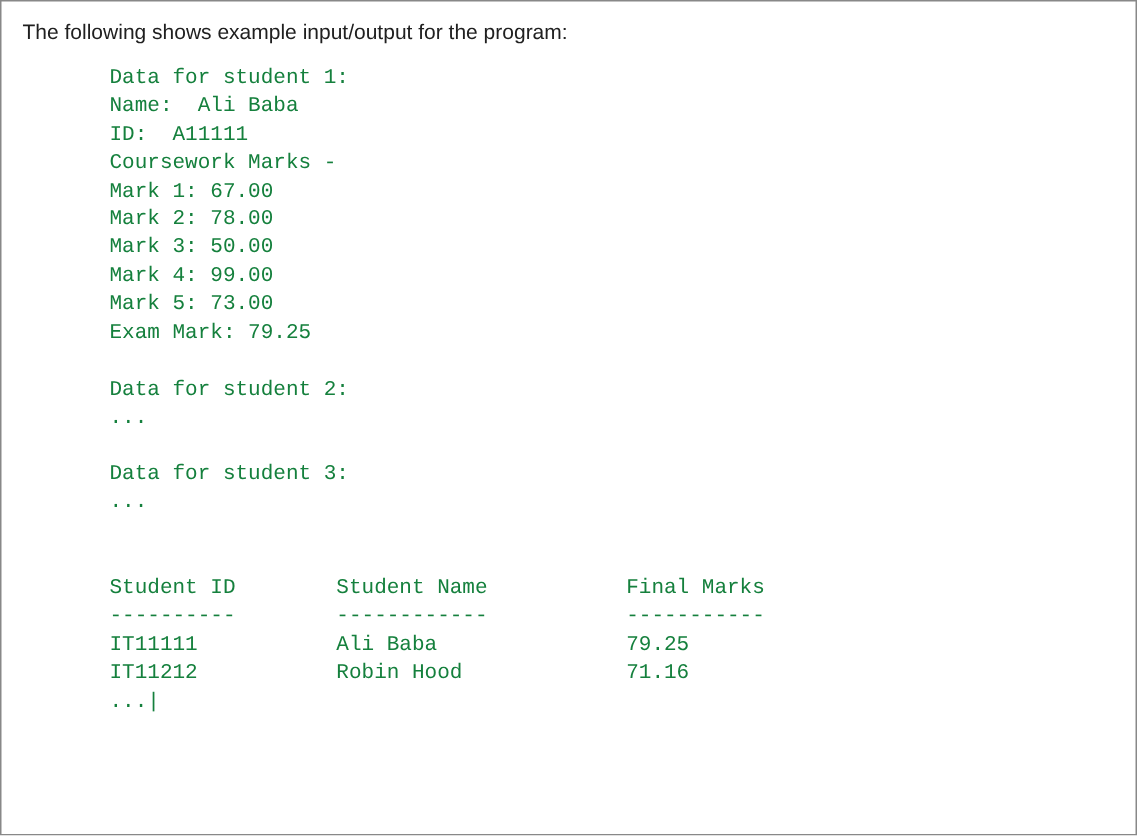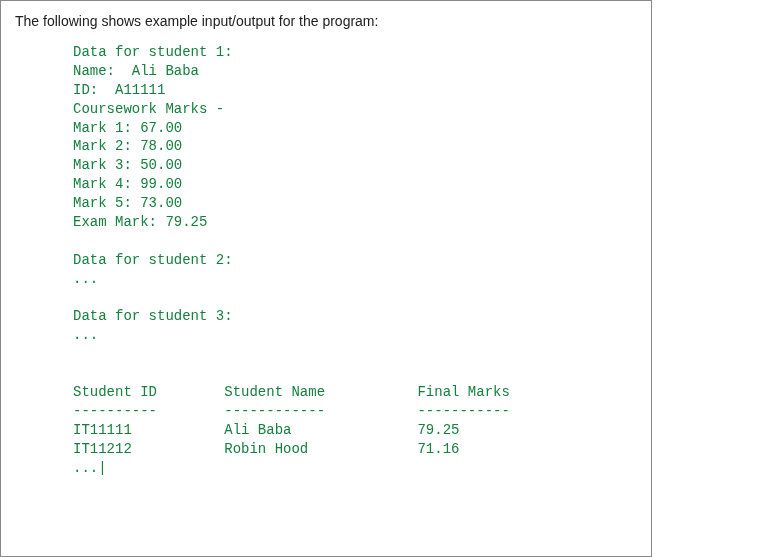--- a/index.html
+++ b/index.html
@@ -1,21 +1,21 @@
 <!DOCTYPE html>
 <html><head>
 <meta charset="utf-8">
 <style>
   html, body {
     margin: 0;
     padding: 0;
     background: #ffffff;
   }
   .page {
-    width: 652px;
+    width: 758px;
     height: 557px;
     box-sizing: border-box;
     border: 1px solid #888888;
     padding: 12px 14px 0 14px;
     font-family: Verdana, Geneva, Tahoma, sans-serif;
     font-size: 14px;
     color: #202020;
     position: relative;
     overflow: hidden;
   }

